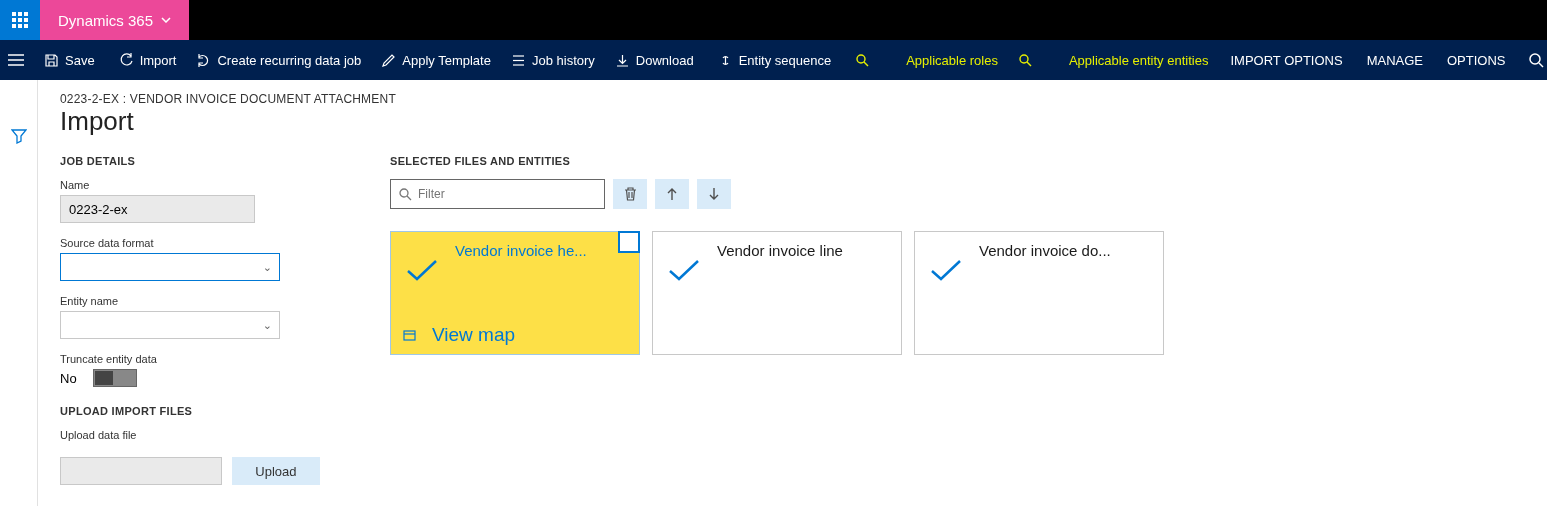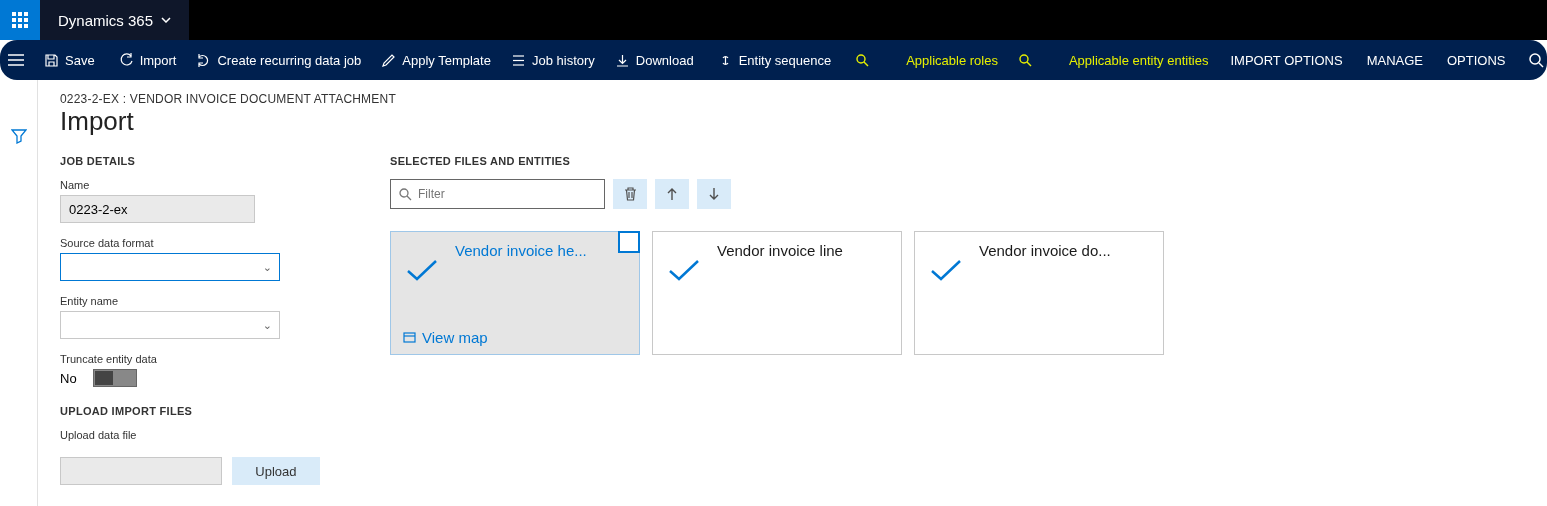--- a/index.html
+++ b/index.html
@@ -2,25 +2,25 @@
 <html><head>
 <meta charset="utf-8">
 <style>
 * { margin: 0; padding: 0; box-sizing: border-box; font-family: "Segoe UI", Arial, sans-serif; }
 body { background: #fff; width: 1547px; height: 506px; overflow: hidden; }
 
 
 .topbar { background: #000; height: 40px; display: flex; align-items: stretch; }
 .waffle { width: 40px; background: #0078d4; display: flex; align-items: center; justify-content: center; color: #fff; }
 .waffle svg { width: 16px; height: 16px; }
-.brand { background: #0f172a; color: #fff; padding: 0 18px; display: flex; align-items: center; font-size: 15px; gap: 8px; }
+.brand { background: #ec4899; color: #fff; padding: 0 18px; display: flex; align-items: center; font-size: 15px; gap: 8px; }
 .brand .chev { font-size: 11px; }
 
 
-.cmdbar { background: #00204f; height: 40px; display: flex; align-items: center; color: #fff; padding: 0 8px; border-radius: 17px; }
+.cmdbar { background: #00204f; height: 40px; display: flex; align-items: center; color: #fff; padding: 0 8px; }
 .hamburger { width: 28px; display: flex; align-items: center; justify-content: center; margin-right: 6px; }
 .cmdbtn { display: flex; align-items: center; gap: 6px; padding: 0 10px; height: 100%; font-size: 13px; cursor: pointer; white-space: nowrap; }
 .cmdbtn .ico { width: 15px; height: 15px; display: inline-flex; align-items: center; justify-content: center; }
 .cmdbtn.hl { color: #e6f000; gap: 36px; }
 .cmdbtn.hl .ico svg circle { stroke: #e6f000; }
 .divider { width: 1px; height: 20px; background: rgba(255,255,255,0.2); margin: 0 2px; }
 .right-cmds { margin-left: auto; display: flex; align-items: center; height: 100%; }
 .right-cmds .cmdbtn { font-size: 13px; padding: 0 12px; }
 .searchbtn { width: 36px; display: flex; align-items: center; justify-content: center; height: 100%; cursor: pointer; }
 
@@ -59,27 +59,27 @@
 
 .filtbar { display: flex; align-items: center; gap: 8px; }
 .filterbox { width: 215px; height: 30px; border: 1px solid #666; display: flex; align-items: center; padding: 0 8px; gap: 6px; }
 .filterbox .sico { color: #666; }
 .filterbox input { border: none; outline: none; font-size: 12px; flex: 1; color: #888; }
 .iconbtn { width: 34px; height: 30px; background: #d9ebf9; display: flex; align-items: center; justify-content: center; color: #404040; cursor: pointer; font-size: 16px; }
 
 
 .cards { display: flex; gap: 12px; margin-top: 22px; }
 .card { width: 250px; height: 124px; border: 1px solid #c8c8c8; position: relative; padding: 10px 12px; }
-.card.selected { background: #e5e5e5; border-color: #9fc7e8; }
+.card.selected { background: #fde047; border-color: #9fc7e8; }
 .card .title { font-size: 15px; color: #1a1a1a; margin-left: 52px; white-space: nowrap; overflow: hidden; text-overflow: ellipsis; }
 .card.selected .title { color: #0078d4; }
 .card .check { position: absolute; left: 14px; top: 26px; color: #0078d4; }
 .card .check svg { width: 34px; height: 24px; }
 .card .cornersq { position: absolute; right: -1px; top: -1px; width: 22px; height: 22px; border: 2px solid #0078d4; background: #fff; }
-.card .viewmap { position: absolute; left: 12px; bottom: 8px; color: #0078d4; font-size: 15px; display: flex; align-items: center; gap: 6px; cursor: pointer; }
+.card .viewmap { position: absolute; left: 12px; bottom: 8px; color: #0078d4; font-size: 19px; display: flex; align-items: center; gap: 16px; cursor: pointer; }
 
 svg { display: block; }
 </style>
 </head>
 <body>
 
 <div class="topbar">
   <div class="waffle">
     <svg viewBox="0 0 16 16">
         <g fill="#fff">

